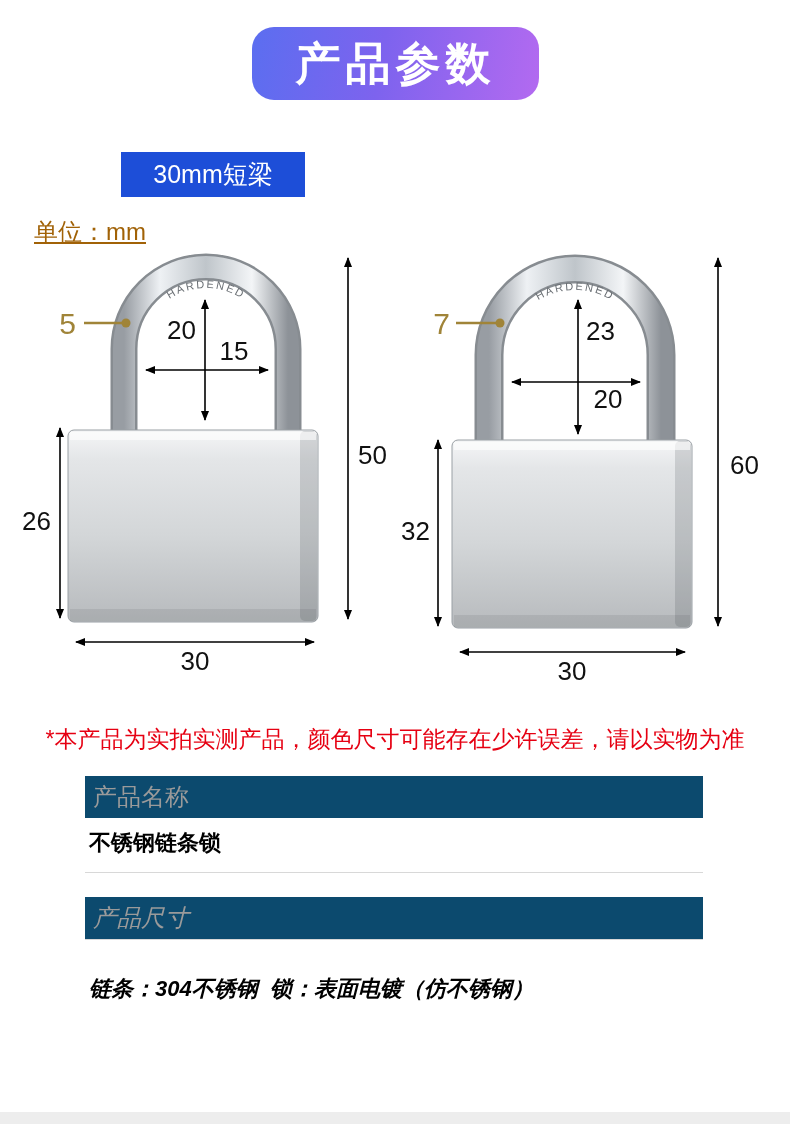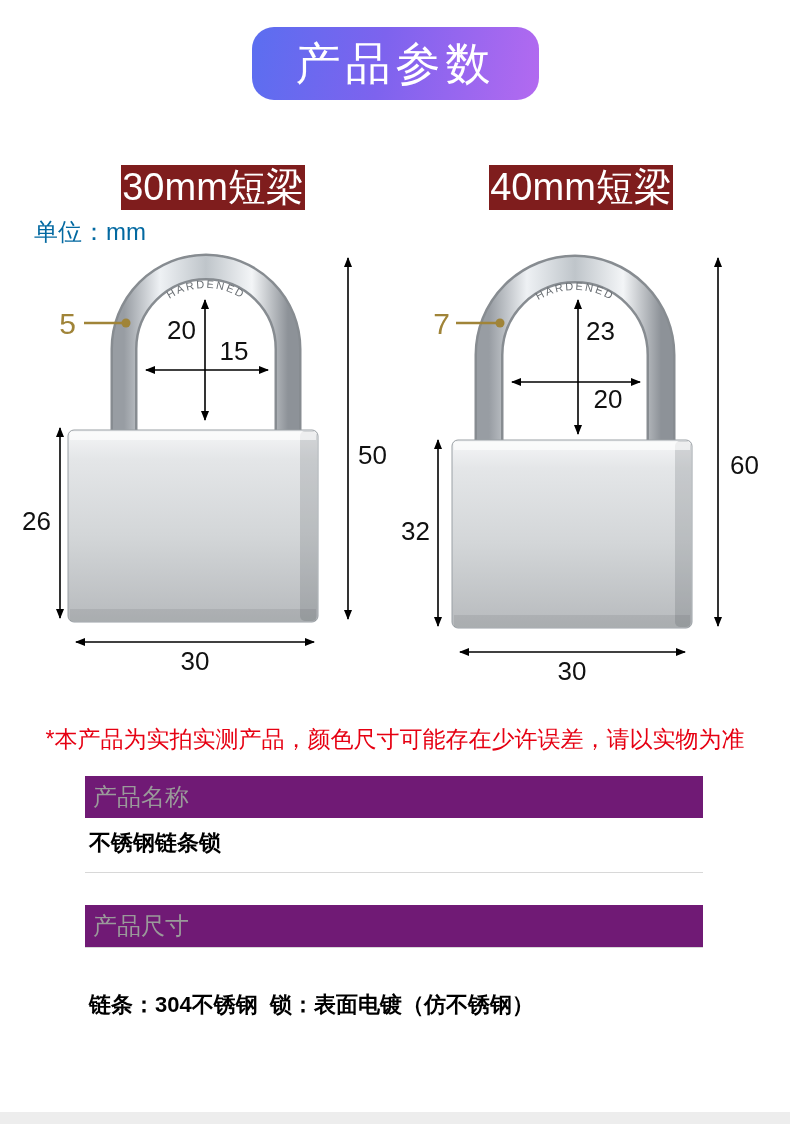--- a/index.html
+++ b/index.html
@@ -3,59 +3,58 @@
 <meta charset="utf-8">
 <style>
   * { margin:0; padding:0; box-sizing:border-box; }
   html,body { background:#ffffff; }
   body { font-family:"Liberation Sans","DejaVu Sans",sans-serif; }
   .page { position:relative; width:790px; height:1124px; background:#ffffff; overflow:hidden; margin:0 auto; }
 
   .banner { position:absolute; left:252px; top:27px; width:287px; height:73px; border-radius:22px;
             background:linear-gradient(100deg,#5b6ef0 0%,#7d63ee 45%,#b36af0 100%);
             display:flex; align-items:center; justify-content:center; }
-  .banner-text { color:#ffffff; font-size:45px; font-weight:normal; letter-spacing:5px; }
+  .banner-text { color:#ffffff; font-size:45px; font-weight:bold; letter-spacing:5px; }
 
-  .variant-badge { position:absolute; top:165px; height:45px; width:184px; background:#7f1d1d; color:#ffffff;
-                   font-size:38px; display:flex; align-items:center; justify-content:center; }
+  .variant-badge { position:absolute; top:152px; height:45px; width:184px; background:#1d4ed8; color:#ffffff;
+                   font-size:25px; display:flex; align-items:center; justify-content:center; }
   .badge-30 { left:121px; }
   .badge-40 { left:489px; }
 
-  .unit { position:absolute; left:34px; top:216px; font-size:24px; color:#0369a1; }
+  .unit { position:absolute; left:34px; top:216px; font-size:24px; color:#a16207;text-decoration:underline; }
 
   .lock-svg { position:absolute; }
   .svg1 { left:18px; top:242px; }
   .svg2 { left:400px; top:242px; }
   svg text { font-family:"Liberation Sans","DejaVu Sans",sans-serif; }
   .dim-num { font-size:26px; fill:#111111; }
   .gold-num { font-size:30px; fill:#a08438; }
   .engrave { fill:#6b7075; }
 
   .disclaimer { position:absolute; left:0; top:724px; width:790px; text-align:center;
                 color:#e60012; font-size:23px; }
 
   .specs { position:absolute; left:85px; top:776px; width:618px; }
-  .spec-label { background:#701a75; color:#9a9a9a; font-size:24px; height:42px; line-height:42px; padding-left:8px; }
+  .spec-label { background:#0c4a6e; color:#9a9a9a; font-size:24px; height:42px; line-height:42px; padding-left:8px; }
   .spec-value { font-size:22px; font-weight:bold; color:#000000; padding:10px 4px 14px; white-space:pre-wrap; }
   .spec-group.bordered { border-bottom:1px solid #d8d8d8; }
-  .spec-group + .spec-group { margin-top:32px; }
+  .spec-group + .spec-group { margin-top:24px;font-style:italic; }
 
   .bottom-strip { position:absolute; left:0; top:1112px; width:790px; height:12px; background:#ededed; }
 </style>
 </head>
 <body>
 
 <div class="page">
 
   <div class="banner">
     <span class="banner-text">产品参数</span>
   </div>
 
   <div class="variant-badge badge-30">30mm短梁</div>
-  <div class="variant-badge badge-40">40mm短梁</div>
 
   <div class="unit">单位：mm</div>
 
   <svg class="lock-svg svg1" width="380" height="445" viewBox="0 0 380 445" xmlns="http://www.w3.org/2000/svg" xmlns:xlink="http://www.w3.org/1999/xlink">
     <defs>
       <linearGradient id="chrome1" x1="0" y1="0" x2="1" y2="0">
         <stop offset="0" stop-color="#989da3"></stop>
           <stop offset="0.22" stop-color="#eef1f4"></stop>
         <stop offset="0.5" stop-color="#bfc5ca"></stop>
           <stop offset="0.78" stop-color="#f3f5f7"></stop>

